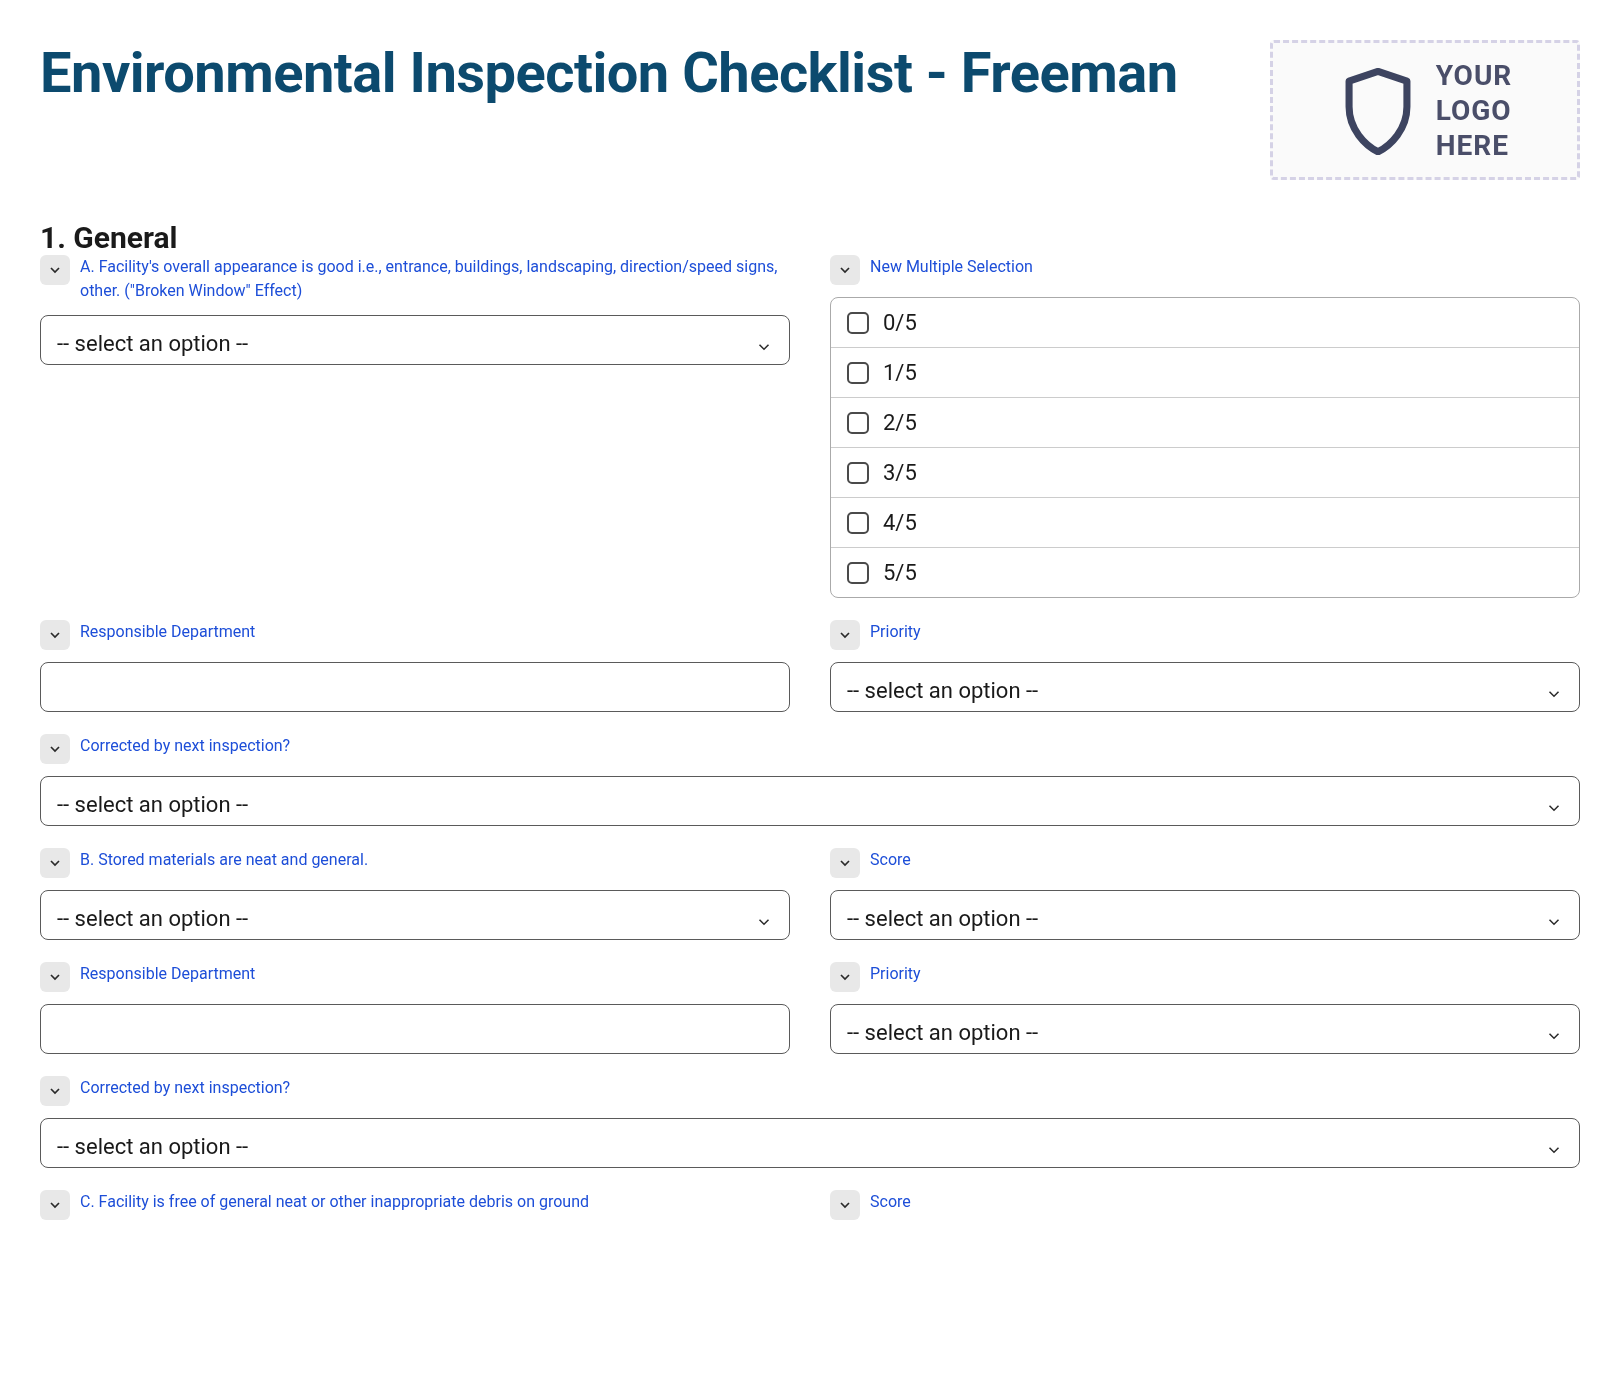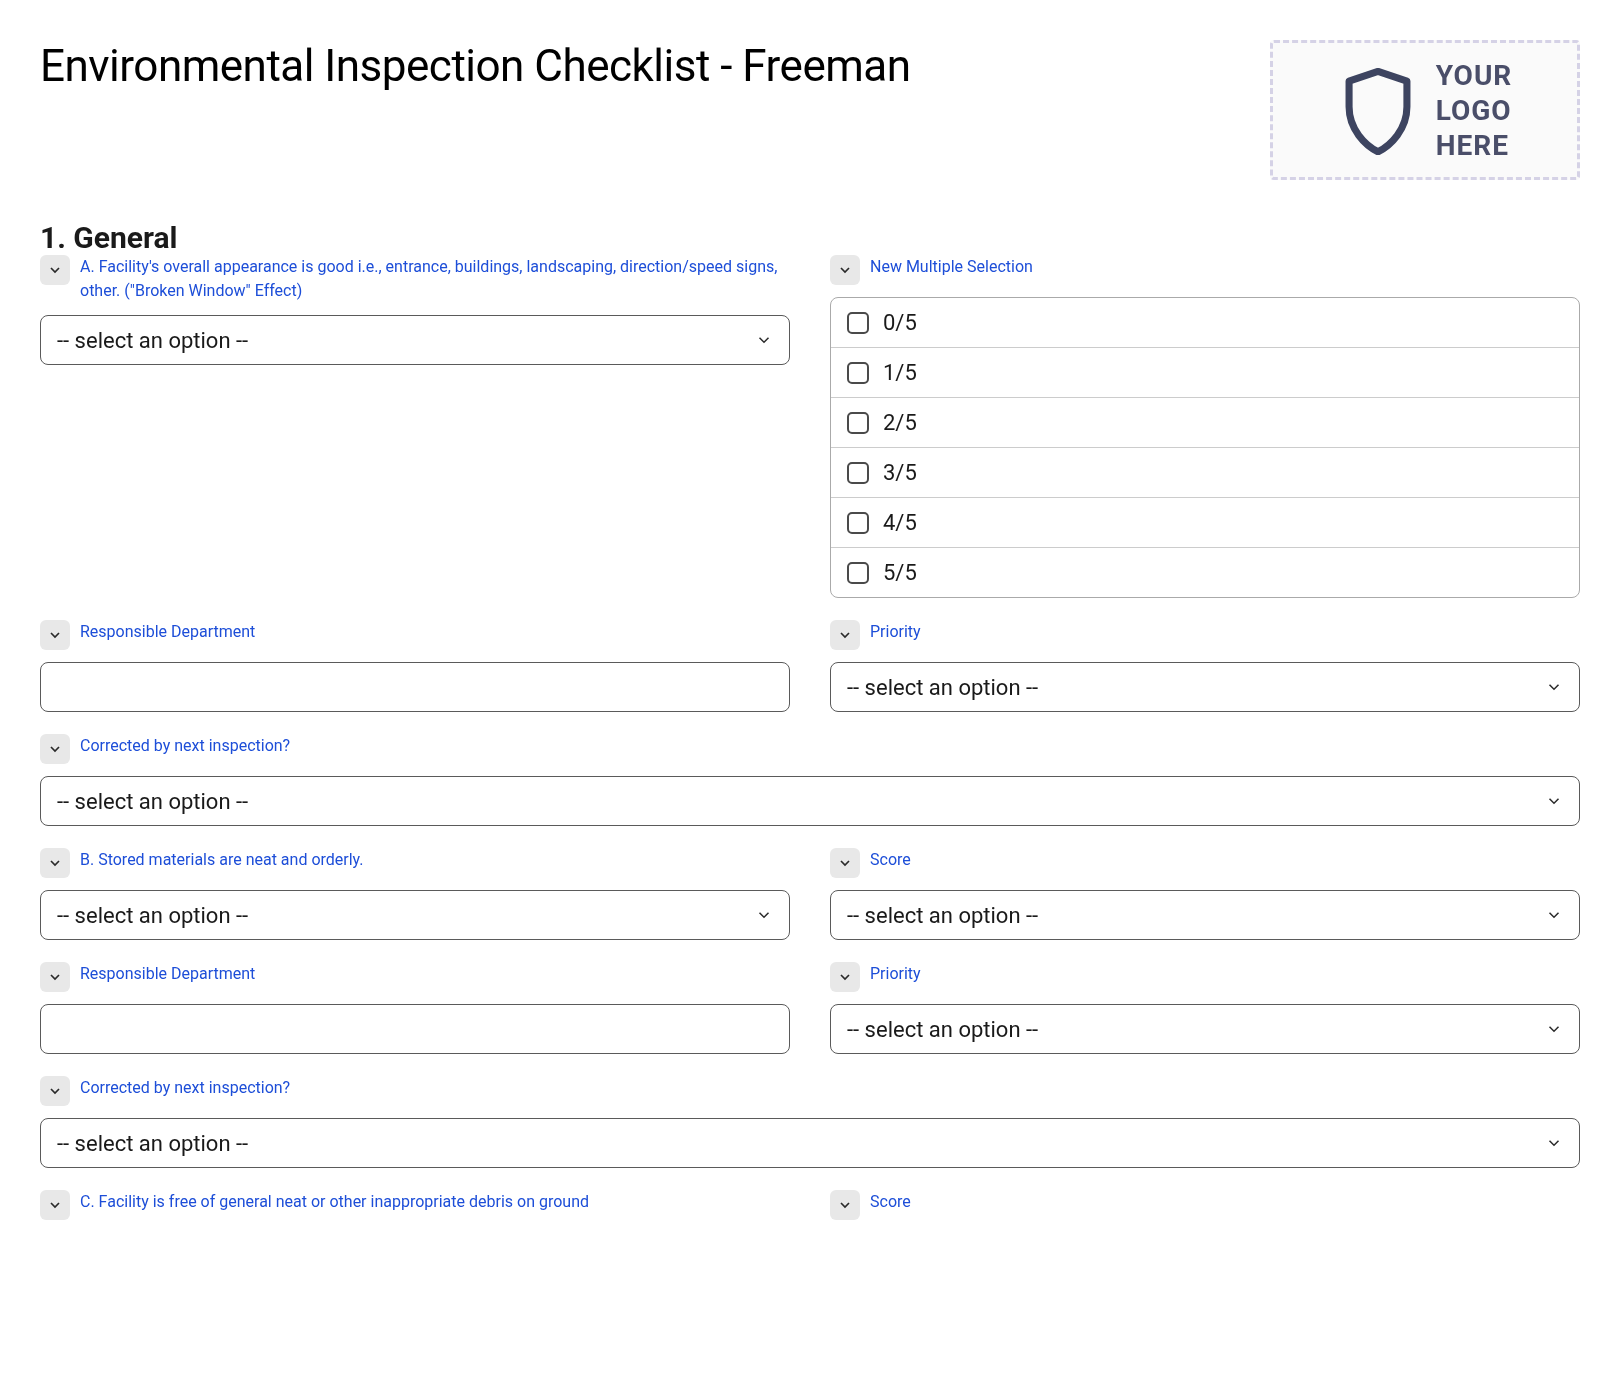--- a/index.html
+++ b/index.html
@@ -10,23 +10,23 @@
   padding: 40px;
   width: 1620px;
 }
 .header-row {
   display: flex;
   justify-content: space-between;
   align-items: flex-start;
   margin-bottom: 40px;
 }
 .page-title {
-  font-size: 44px;
-  font-weight: 400;
-  color: #000000;
+  font-size: 56px;
+  font-weight: 700;
+  color: #0c4a6e;
   letter-spacing: -0.5px;
 }
 .logo-placeholder {
   width: 310px;
   height: 140px;
   border: 3px dashed #d5d2e6;
   border-radius: 4px;
   display: flex;
   align-items: center;
   justify-content: center;
@@ -88,26 +88,26 @@
 .field-label {
   font-size: 16px;
   color: #1d4ed8;
   line-height: 1.5;
 }
 .select-box {
   width: 100%;
   height: 50px;
   border: 1.5px solid #5a5a5a;
   border-radius: 8px;
-  padding: 2px 16px;
+  padding: 8px 16px;
   font-size: 22px;
   color: #1a1a1a;
   background: #fff;
   display: flex;
-  align-items: center;
+  align-items: flex-end;
   justify-content: space-between;
   cursor: pointer;
 }
 .select-box .chev {
   width: 18px;
   height: 18px;
   stroke: #2a2a2a;
   stroke-width: 2;
   fill: none;
 }
@@ -272,21 +272,21 @@
 </div>
 
 <div class="row">
   <div class="col-left">
     <div class="field-label-row">
       <button class="chevron-btn">
         <svg viewBox="0 0 24 24">
               <polyline points="6 9 12 15 18 9"></polyline>
             </svg>
       </button>
-      <span class="field-label">B. Stored materials are neat and orderly.</span>
+      <span class="field-label">B. Stored materials are neat and general.</span>
     </div>
     <div class="select-box">
       <span>-- select an option --</span>
       <svg class="chev" viewBox="0 0 24 24">
             <polyline points="6 9 12 15 18 9"></polyline>
           </svg>
     </div>
   </div>
   <div class="col-right">
     <div class="field-label-row">

